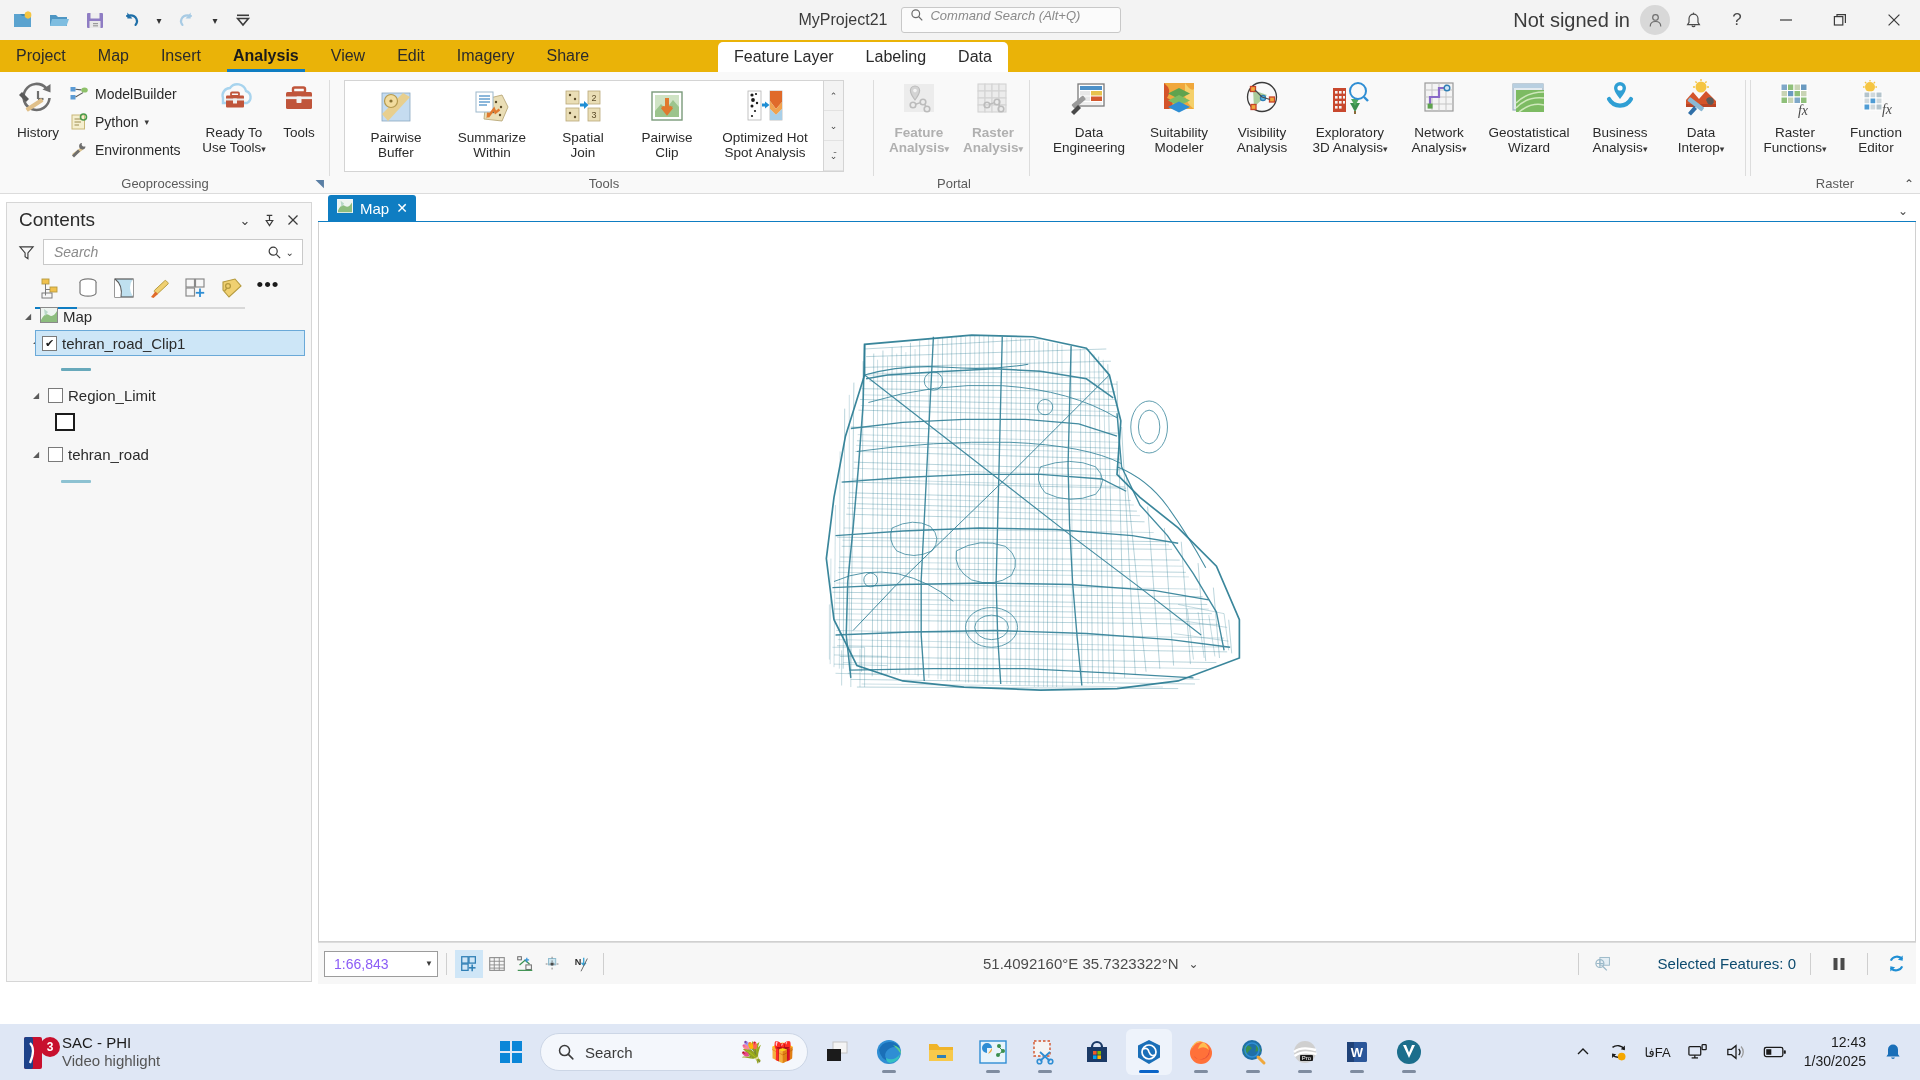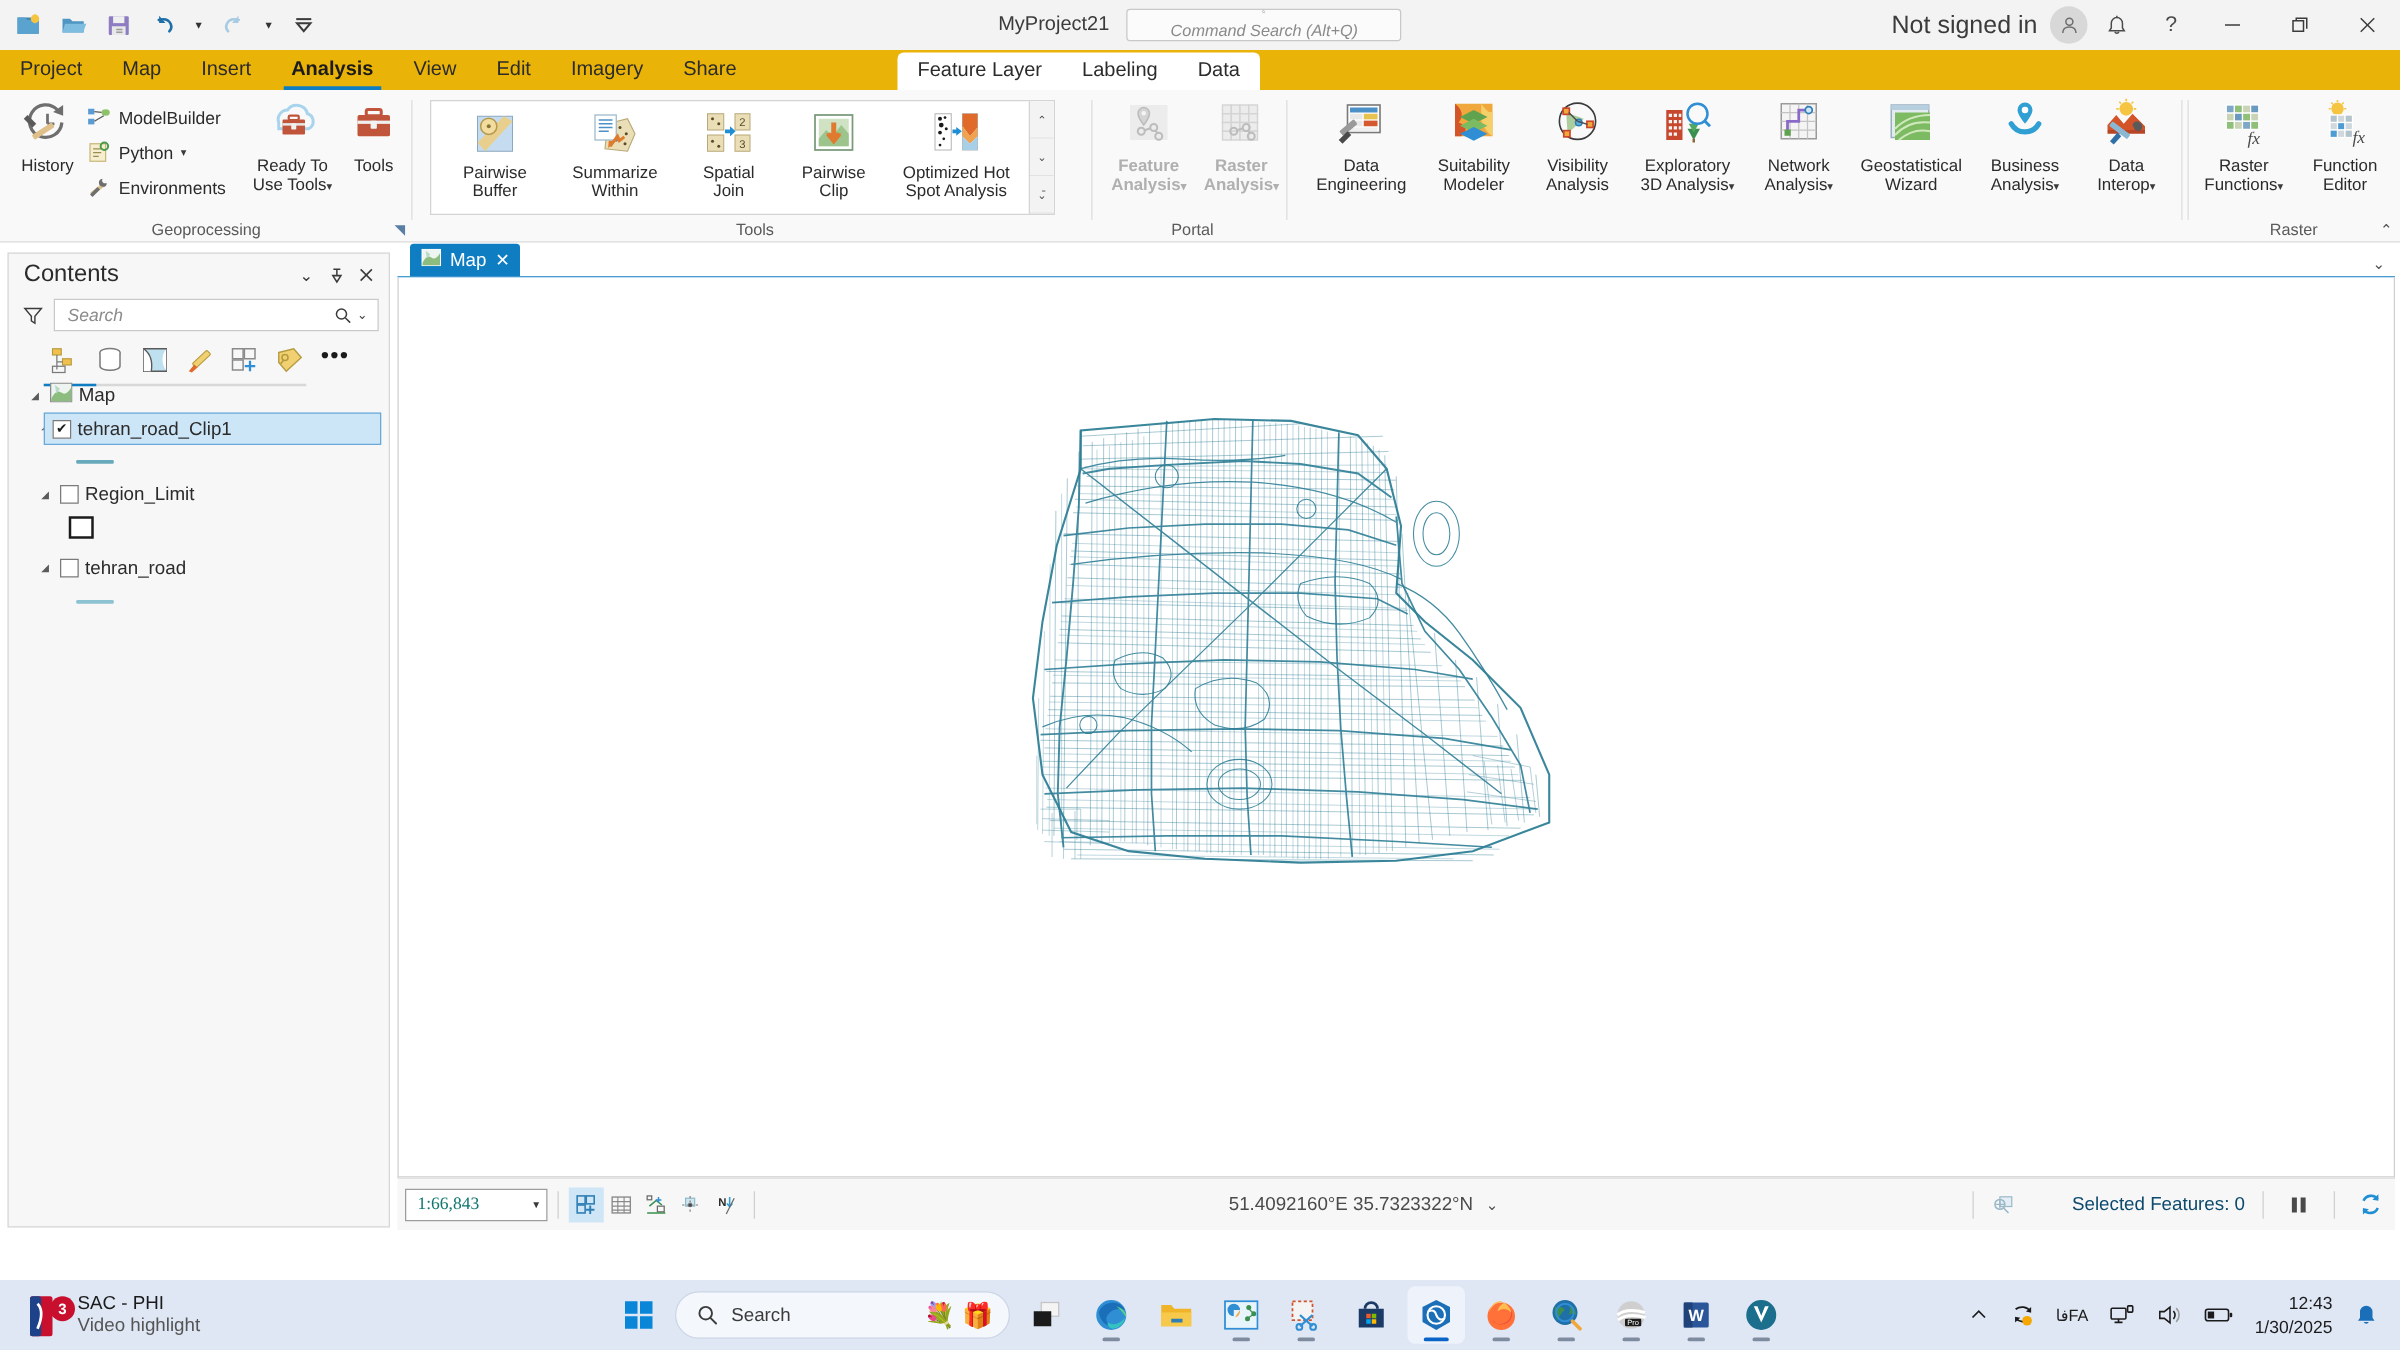--- a/index.html
+++ b/index.html
@@ -27,21 +27,21 @@
     color: #333; font-size: 10px;
   }
   .title-center {
     position: absolute; left: 0; right: 0; display: flex; align-items: center;
     justify-content: center; gap: 14px; pointer-events: none;
   }
   .title-center > * { pointer-events: auto; }
   .proj-title { font-size: 16px; color: #3b3b3b; }
   .cmd-search {
     width: 220px; height: 26px; border: 1px solid #c8c8c8; border-radius: 3px;
-    background: #fbfbfb; display: flex; align-items: center; gap: 6px; padding: 0 8px; flex-direction: column;
+    background: #fbfbfb; display: flex; gap: 6px; padding: 0 8px;
   }
   .cmd-search .ph { font-size: 13px; color: #8a8a8a; font-style: italic; }
   .title-right {
     position: absolute; right: 0; top: 0; height: 40px;
     display: flex; align-items: center; gap: 2px; padding-right: 0px;
   }
   .signed { font-size: 20px; color: #3b3b3b; margin-right: 8px; }
   .avatar-btn {
     width: 30px; height: 30px; border-radius: 50%; background: #d8d8d8;
     display: flex; align-items: center; justify-content: center;
@@ -205,21 +205,21 @@
   
   .mapstatus {
     position: absolute; left: 0; right: 0; bottom: 0; height: 42px;
     background: #f7f7f7; border-top: 1px solid #dcdcdc;
     display: flex; align-items: center; padding: 0 6px;
   }
   .scalebox {
     width: 114px; height: 26px; border: 1px solid #9c9c9c; background: #fff;
     display: flex; align-items: center; padding: 0 4px 0 9px;
   }
-  .scalebox .v { flex: 1; font-size: 14px; color: #0f766e; font-family: Liberation Serif, serif; }
+  .scalebox .v { flex: 1; font-size: 14px; color: #8b5cf6; }
   .scalebox .ar { font-size: 8px; color: #3b3b3b; }
   .vsep { width: 1px; height: 22px; background: #cfcfcf; margin: 0 8px; }
   .sbtn {
     width: 28px; height: 28px; display: flex; align-items: center; justify-content: center;
   }
   .sbtn.on { background: #cfe6f7; }
   .coords { font-size: 15px; color: #4b4b4b; }
   .sf-lbl { font-size: 15px; color: #0c4a6e; margin-left: 40px; }
 
   

